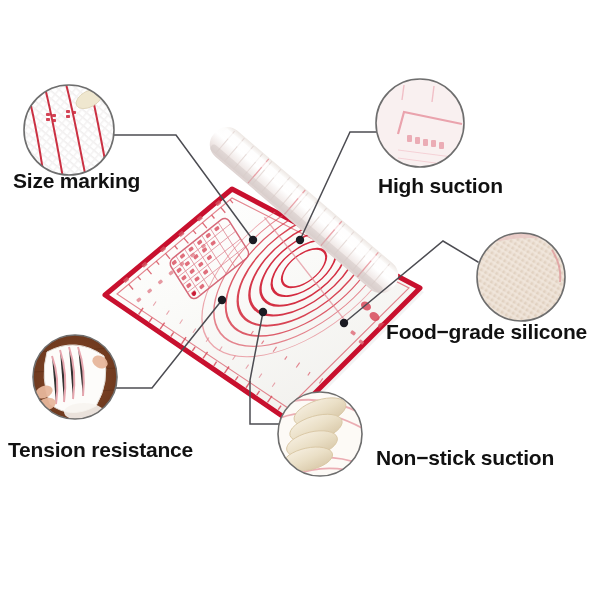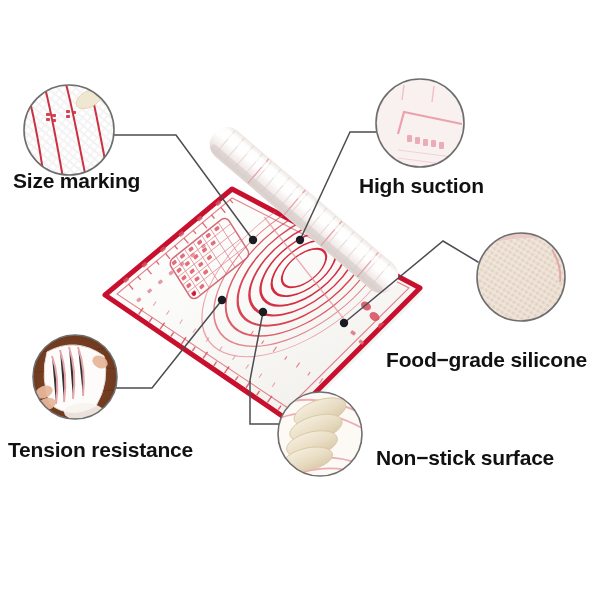--- a/index.html
+++ b/index.html
@@ -28,22 +28,22 @@
     position: absolute;
     font-family: "Liberation Sans", sans-serif;
     font-weight: bold;
     font-size: 21px;
     letter-spacing: -0.2px;
     color: #111111;
     white-space: nowrap;
     line-height: 1;
   }
   #label-size-marking  { left: 13px;  top: 170px; }
-  #label-high-suction  { left: 359px; top: 175px; }
-  #label-food-grade    { left: 386px; top: 321px; margin-top: 28px; }
+  #label-high-suction  { left: 378px; top: 175px; }
+  #label-food-grade    { left: 386px; top: 321px; }
   #label-tension       { left: 8px;   top: 439px; }
   #label-nonstick      { left: 376px; top: 447px; }
 </style>
 </head>
 <body>
 
 <div id="stage">
 
   <svg id="scene" viewBox="0 0 600 600" xmlns="http://www.w3.org/2000/svg">
     <defs>
@@ -453,15 +453,15 @@
   </svg>
 
   <div class="callout-label" id="label-size-marking">Size marking</div>
 
   <div class="callout-label" id="label-high-suction">High suction</div>
 
   <div class="callout-label" id="label-food-grade">Food−grade silicone</div>
 
   <div class="callout-label" id="label-tension">Tension resistance</div>
 
-  <div class="callout-label" id="label-nonstick">Non−stick surface</div>
+  <div class="callout-label" id="label-nonstick">Non−stick suction</div>
 
 </div>
 
 </body></html>

